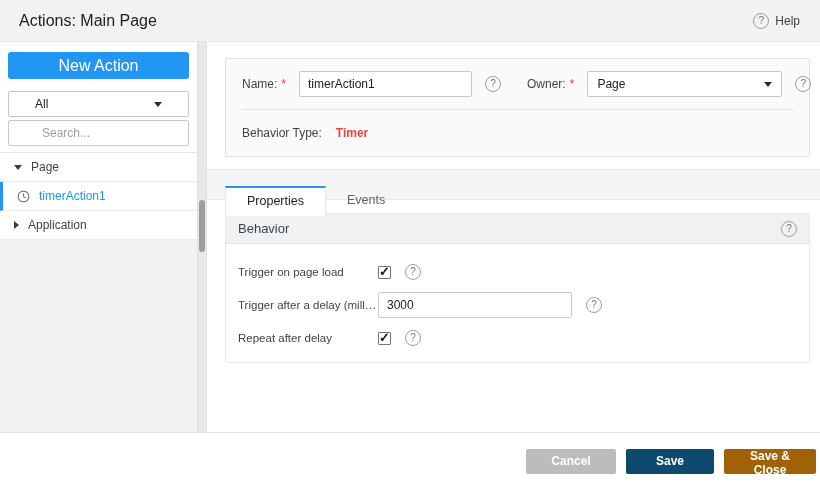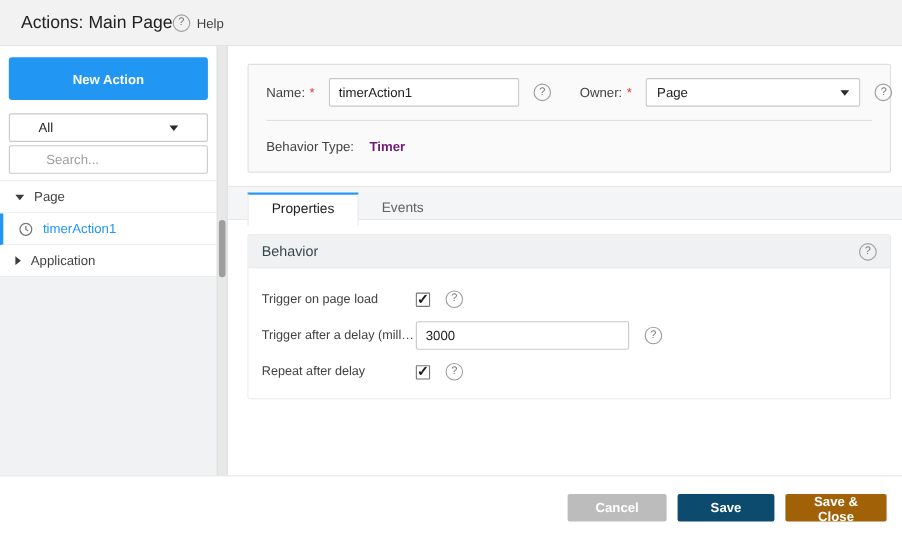--- a/index.html
+++ b/index.html
@@ -4,37 +4,37 @@
 <style>
   * { box-sizing: border-box; margin: 0; padding: 0; }
   html,body { width: 820px; height: 489px; overflow: hidden; }
   body {
     font-family: "Liberation Sans", sans-serif;
     background: #fff; color: #424242; font-size: 12px;
   }
   
   .header {
     height: 42px; background: #f2f2f2; border-bottom: 1px solid #e4e4e4;
-    display: flex; align-items: center; justify-content: flex-start;
+    display: flex; align-items: center; justify-content: space-between;
     padding: 0 20px 0 19px;
   }
   .header-title { font-size: 16px; color: #212121; }
   .help-link { display: flex; align-items: center; gap: 6px; color: #424242; cursor: pointer; }
   .qicon {
     width: 16px; height: 16px; border: 1px solid #9e9e9e; border-radius: 50%;
     color: #757575; font-size: 10px; line-height: 14px; text-align: center;
     display: inline-block; flex: 0 0 auto; background: transparent;
   }
   
   .app-body { display: flex; height: 390px; }
   
   .sidebar { width: 197px; background: #fff; display: flex; flex-direction: column; }
   .btn-new {
-    margin: 10px 8px 0 8px; height: 39px; background: #2196f3; color: #fff;
-    font-weight: 700; font-size: 12px; border: none; border-radius: 3px; cursor: pointer;
+    margin: 10px 8px 0 8px; height: 27px; background: #2196f3; color: #fff;
+    font-weight: 400; font-size: 16px; border: none; border-radius: 3px; cursor: pointer;
     font-family: "Liberation Sans", sans-serif;
   }
   .side-select, .side-search {
     margin: 0 8px; height: 26px; background: #fff; border: 1px solid #c9c9c9;
     border-radius: 2px; display: flex; align-items: center; padding: 0 26px;
   }
   .side-select { margin-top: 12px; justify-content: space-between; cursor: pointer; color: #212121; }
   .side-search { margin-top: 3px; gap: 7px; }
   .side-search input {
     border: none; outline: none; flex: 1; font-size: 12px; color: #424242;
@@ -87,30 +87,30 @@
     padding: 0 9px; color: #212121; cursor: pointer;
   }
   .dd-arrow {
     width: 0; height: 0; border-left: 4px solid transparent;
     border-right: 4px solid transparent; border-top: 5px solid #2b2b2b;
   }
   .form-row .qicon { margin-left: 13px; cursor: pointer; }
   .owner-group { margin-left: 26px; display: flex; align-items: center; }
   .box-divider { border-top: 1px solid #e0e0e0; margin: 0 16px; }
   .vt-row { padding: 16px; display: flex; align-items: center; }
-  .vt-value { color: #701a75; font-weight: 700; margin-left: 14px; }
+  .vt-value { color: #ef4444; font-weight: 700; margin-left: 14px; }
   
   .tabstrip {
     margin-top: 12px; height: 31px; background: #f4f5f6;
     border-top: 1px solid #e8e8e8; border-bottom: 1px solid #e8e8e8;
     display: flex; padding-left: 18px;
   }
   .tab {
     padding: 0 21px; line-height: 28px; color: #616161; cursor: pointer;
-    font-size: 12.5px; position: relative; top: 5px;
+    font-size: 12.5px; position: relative; top: 16px;
   }
   .tab.active {
     background: #fff; color: #212121; border-top: 2px solid #2196f3;
     border-left: 1px solid #e8e8e8; border-right: 1px solid #e8e8e8;
     margin-bottom: -1px; line-height: 27px;
   }
   
   .panel { margin: 13px 10px 0 18px; border: 1px solid #e8e8e8; border-radius: 2px; }
   .panel-header {
     background: #f0f1f2; height: 30px; display: flex; align-items: center;
@@ -134,21 +134,21 @@
   .prop-row .qicon { margin-left: 14px; cursor: pointer; }
   .delay-input {
     width: 194px; height: 26px; border: 1px solid #c9c9c9; border-radius: 2px;
     padding: 0 8px; font-size: 12px; color: #212121; outline: none;
     font-family: "Liberation Sans", sans-serif;
   }
   
   .footer {
     height: 57px; background: #fff; border-top: 1px solid #e0e0e0;
     display: flex; align-items: center; justify-content: flex-end;
-    gap: 10px; padding-right: 14px;
+    gap: 10px; padding-right: 4px;
   }
   .btn {
     height: 25px; border: none; border-radius: 2px; color: #fff;
     font-weight: 700; font-size: 12px; cursor: pointer;
     font-family: "Liberation Sans", sans-serif; padding: 0 10px;
   }
   .btn-cancel { background: #bcbcbc; width: 90px; }
   .btn-save { background: #0c4a6e; width: 88px; }
   .btn-saveclose { background: #a16207; width: 92px; }
   

